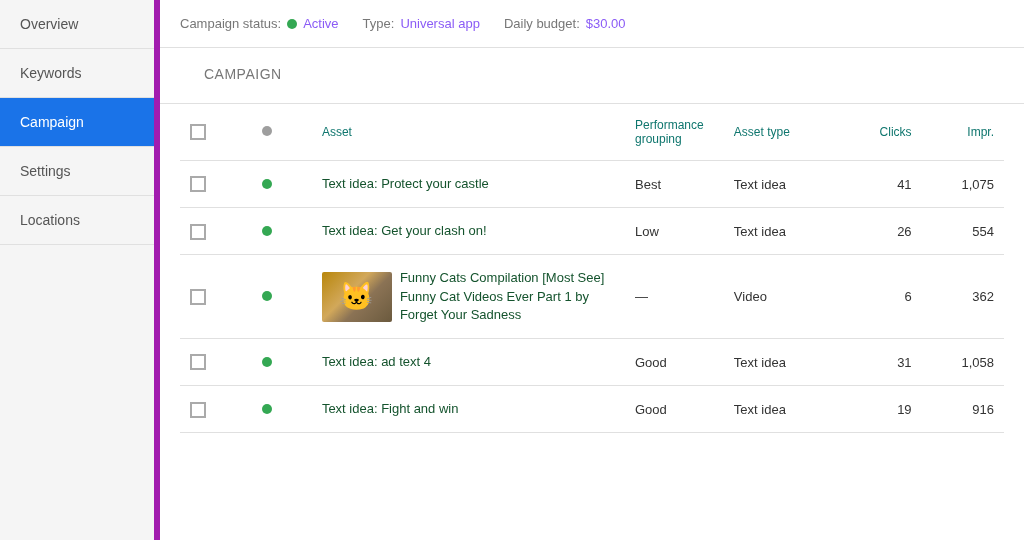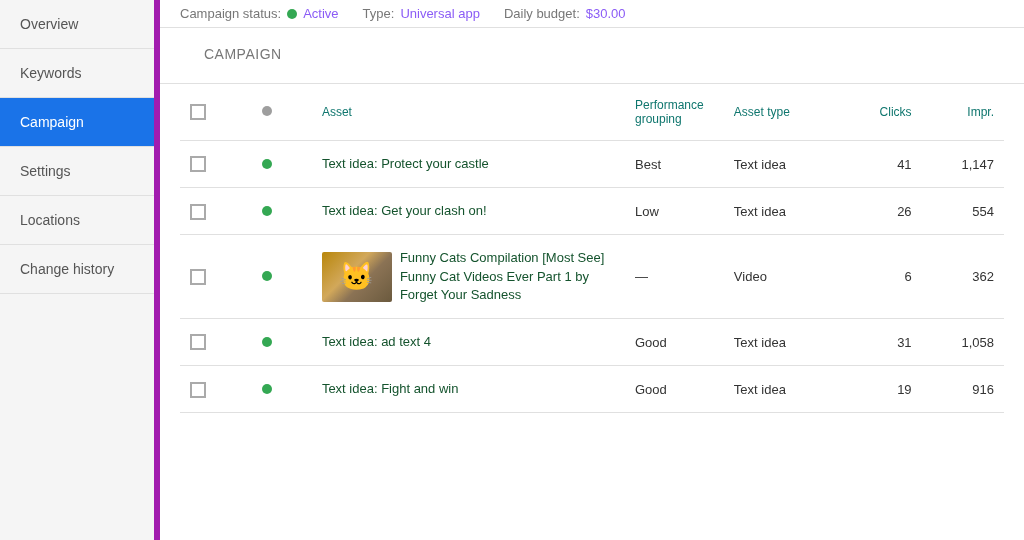--- a/index.html
+++ b/index.html
@@ -30,21 +30,21 @@
     
     .main {
       flex: 1;
       display: flex;
       flex-direction: column;
       overflow: hidden;
     }
 
     
     .top-bar {
-      padding: 6px 20px;
+      padding: 16px 20px;
       border-bottom: 1px solid #e0e0e0;
       display: flex;
       align-items: center;
       gap: 24px;
       font-size: 13px;
       color: #555;
       background: #fff;
       flex-shrink: 0;
     }
     .top-bar-item {
@@ -182,23 +182,20 @@
     <span>Keywords</span>
   </div>
   <div class="sidebar-item active">
     <span>Campaign</span>
   </div>
   <div class="sidebar-item">
     <span>Settings</span>
   </div>
   <div class="sidebar-item">
     <span>Locations</span>
-  </div>
-  <div class="sidebar-item">
-    <span>Change history</span>
   </div>
 </nav>
 
 <div class="main">
 
   <div class="top-bar">
     <div class="top-bar-item">
       <span class="top-bar-label">Campaign status:</span>
       <span class="dot-green"></span>
       <span class="top-bar-value">Active</span>
@@ -251,21 +248,21 @@
             <td class="col-check"><span class="checkbox"></span></td>
             <td class="col-dot"><span class="dot-green"></span></td>
             <td class="col-asset">
               <div class="asset-cell">
                 <span class="asset-text">Text idea: Protect your castle</span>
               </div>
             </td>
             <td class="col-perf">Best</td>
             <td class="col-type">Text idea</td>
             <td class="col-clicks right">41</td>
-            <td class="col-impr right">1,147</td>
+            <td class="col-impr right">1,075</td>
           </tr>
           <tr>
             <td class="col-check"><span class="checkbox"></span></td>
             <td class="col-dot"><span class="dot-green"></span></td>
             <td class="col-asset">
               <div class="asset-cell">
                 <span class="asset-text">Text idea: Get your clash on!</span>
               </div>
             </td>
             <td class="col-perf">Low</td>

